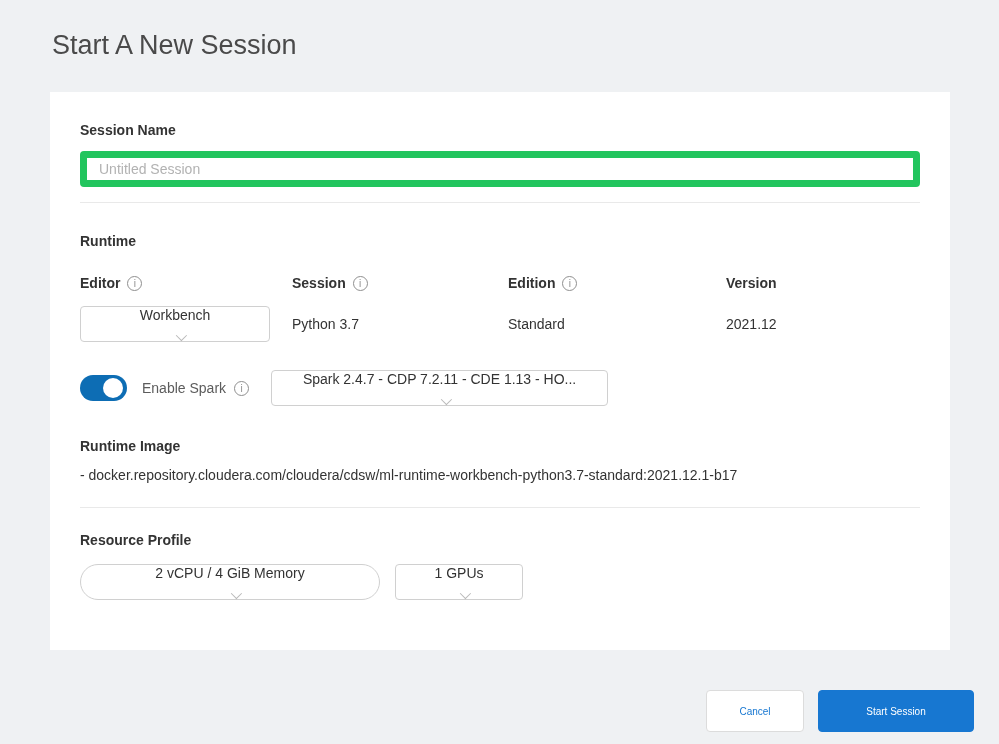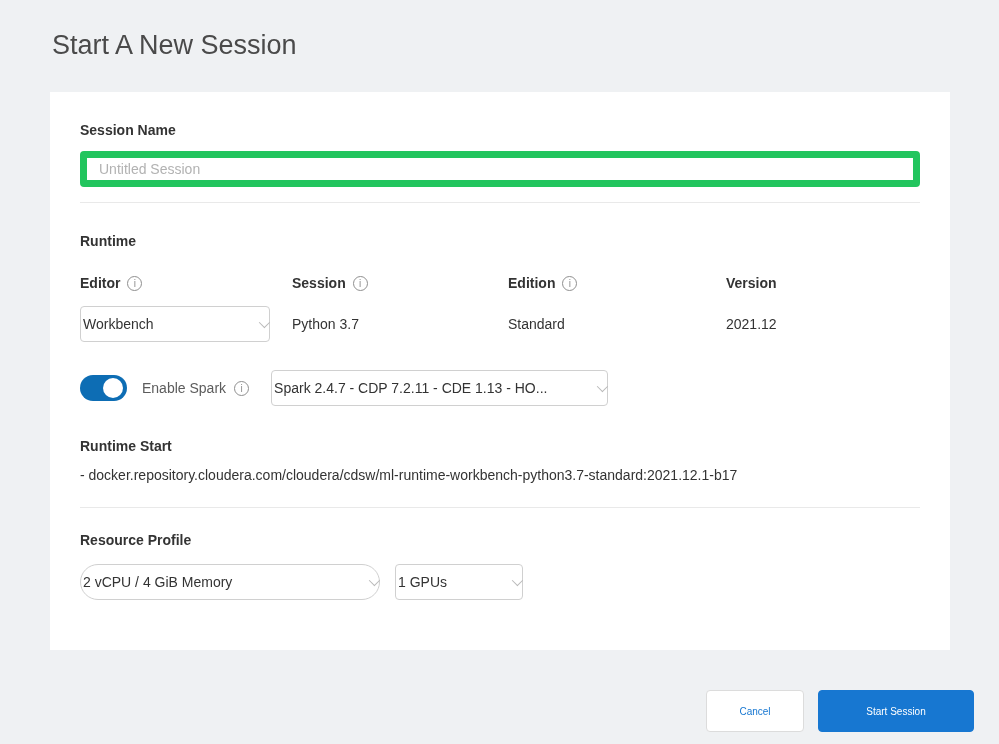--- a/index.html
+++ b/index.html
@@ -85,24 +85,25 @@
     user-select: none;
   }
   .select-box {
     height: 36px;
     border: 1px solid #d0d0d0;
     border-radius: 4px;
     background: #fff;
     display: flex;
     align-items: center;
     justify-content: space-between;
-    padding: 0 2px;
-    font-size: 14px;
-    color: #333;
-    cursor: pointer;
+    padding: 0 10px;
+    font-size: 14px;
+    color: #333;
+    cursor: pointer;
+    flex-direction: column;
   }
   .chevron {
     width: 8px; height: 8px;
     border-right: 1.5px solid #b9b9b9;
     border-bottom: 1.5px solid #b9b9b9;
     transform: rotate(45deg) translateY(-2px);
     flex: none;
     margin-left: 10px;
   }
   .plain-value {
@@ -241,21 +242,21 @@
       <div class="knob"></div>
     </div>
     <span class="spark-label">Enable Spark</span>
     <span class="info-icon">i</span>
     <div class="select-box spark-select">
       <span>Spark 2.4.7 - CDP 7.2.11 - CDE 1.13 - HO...</span>
       <span class="chevron"></span>
     </div>
   </div>
 
-  <div class="runtime-image-label">Runtime Start</div>
+  <div class="runtime-image-label">Runtime Image</div>
   <div class="runtime-image-value">- docker.repository.cloudera.com/cloudera/cdsw/ml-runtime-workbench-python3.7-standard:2021.12.1-b17</div>
 
   <hr class="divider mid">
 
   <div class="field-label" style="margin-bottom:0;">Resource Profile</div>
 
   <div class="resource-row">
     <div class="select-box cpu-select">
       <span>2 vCPU / 4 GiB Memory</span>
       <span class="chevron"></span>

